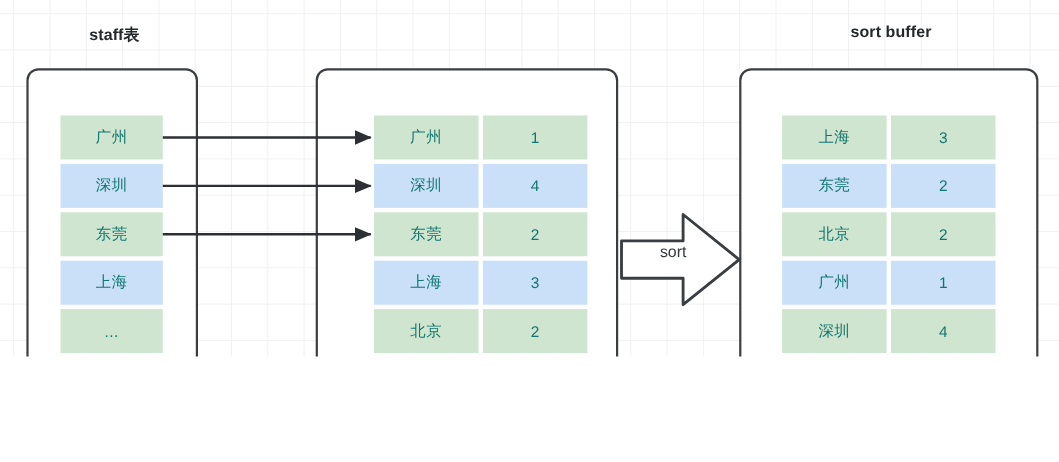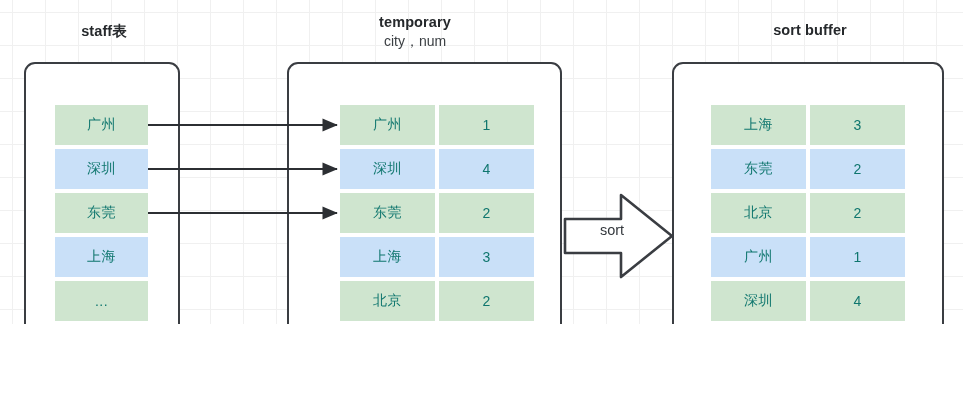--- a/index.html
+++ b/index.html
@@ -141,22 +141,20 @@
       <div class="cell blue" style="width:93px;height:40px;">上海</div>
     </div>
     <div class="trow" style="margin-top:4px;">
       <div class="cell green" style="width:93px;height:40px;">...</div>
     </div>
     <div class="trow" style="margin-top:4px;">
       <div class="cell blue" style="width:93px;height:40px;">北京</div>
     </div>
   </div>
 
-  <div class="section-title" style="left:335px; top:14px; width:160px;">temporary</div>
-  <div class="section-subtitle" style="left:335px; top:33px; width:160px;">city，num</div>
 
   <div class="panel" style="left:287px; top:62px; width:275px; height:330px;"></div>
 
   <div class="tbl" style="left:340px; top:105px;">
     <div class="trow">
       <div class="cell green" style="width:95px;height:40px;">广州</div>
       <div class="cell gap"></div>
       <div class="cell green num" style="width:95px;height:40px;">1</div>
     </div>
     <div class="trow" style="margin-top:4px;">

